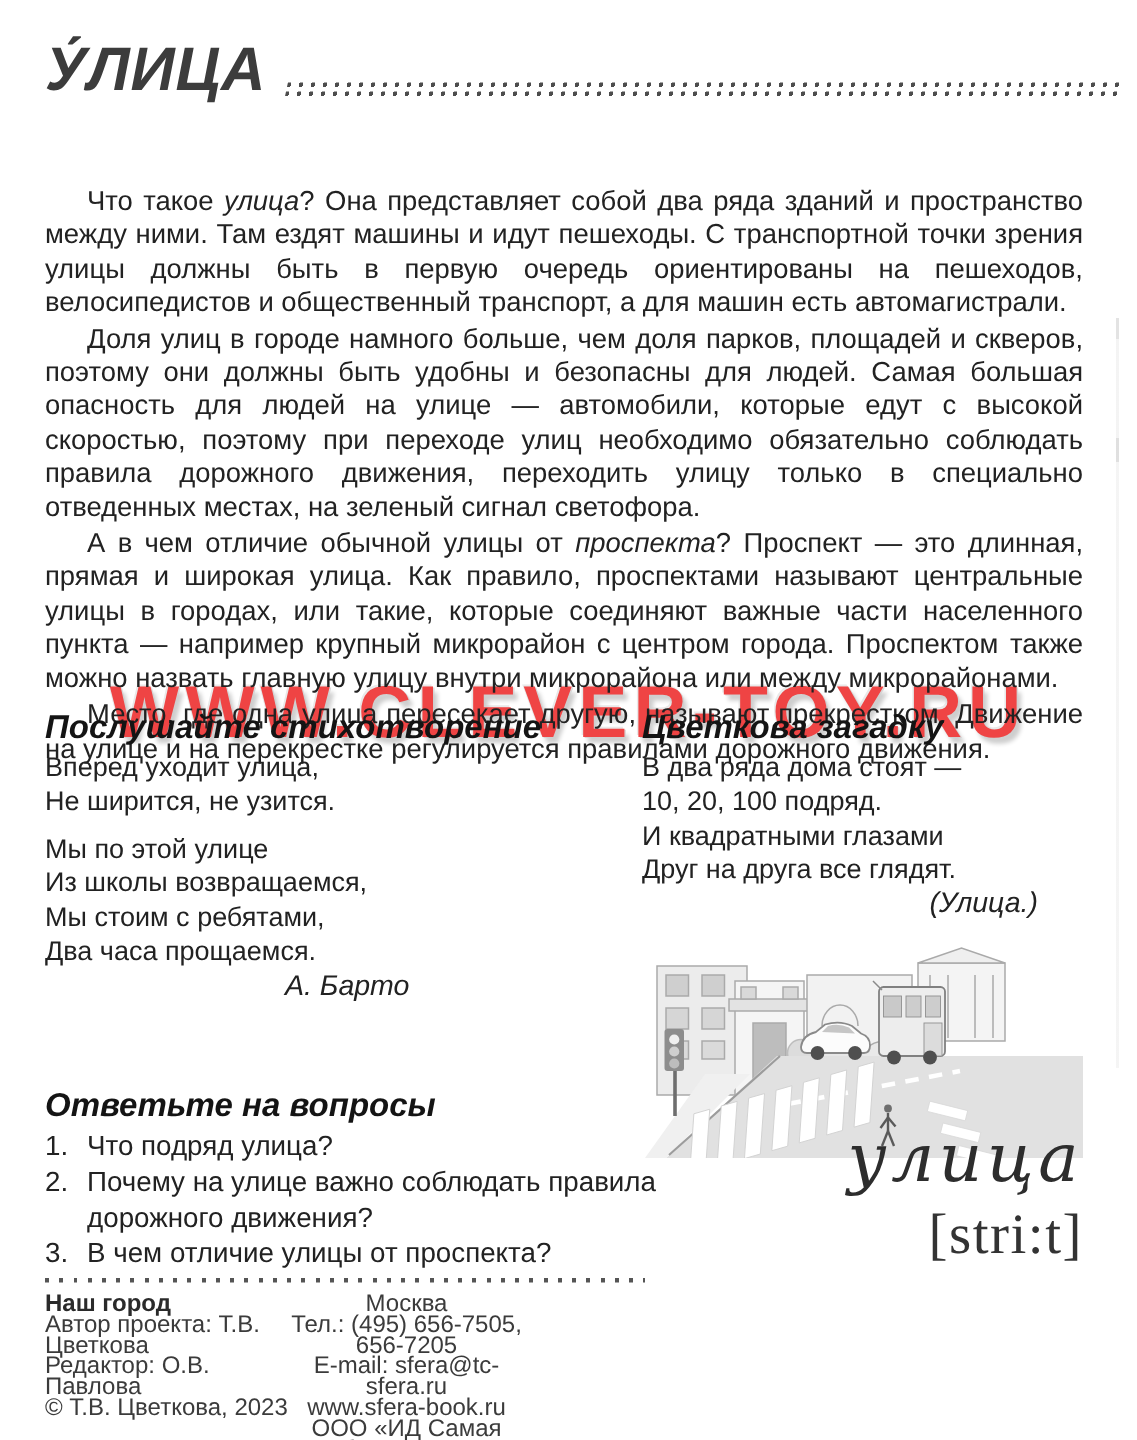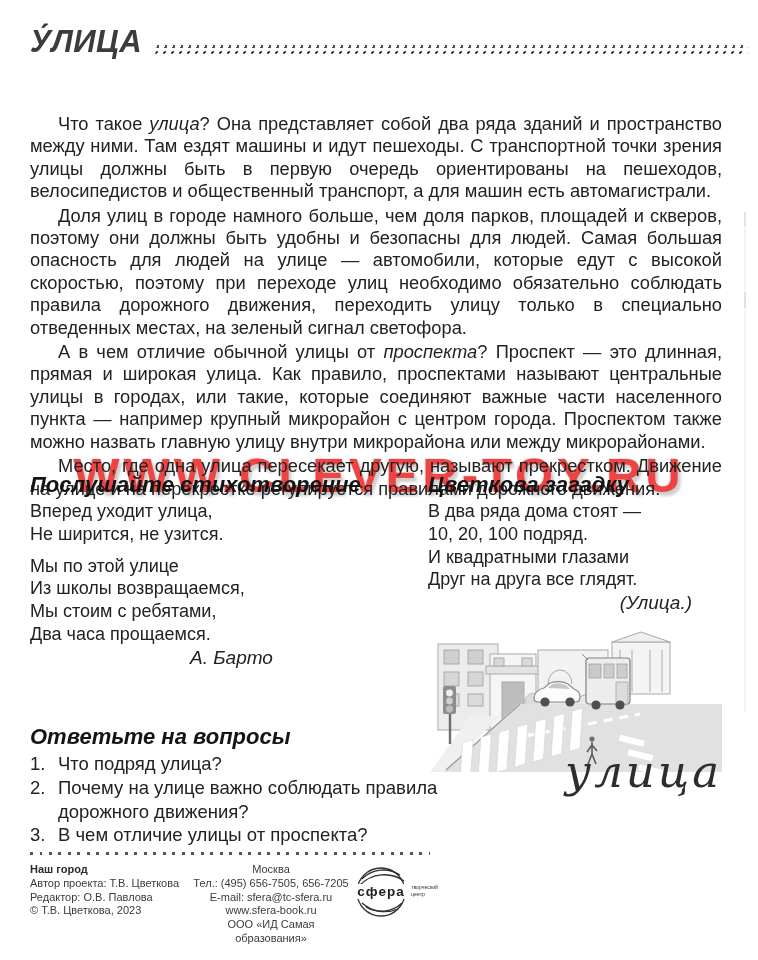--- a/index.html
+++ b/index.html
@@ -10,21 +10,21 @@
     overflow:hidden;
     font-family:"Liberation Sans",sans-serif;
     color:#222;
   }
   
   .header{
     position:absolute;top:26px;left:30px;right:42px;
     display:flex;align-items:flex-end;
   }
   .page-title{
-    font-size:31px;font-weight:bold;font-style:italic;
+    font-size:41px;font-weight:bold;font-style:italic;
     letter-spacing:.5px;color:#3c3c3c;line-height:1;
     white-space:nowrap;
   }
   .dot-leader{
     flex:1;height:9px;margin:0 10px 3px 14px;
     transform:skewX(-12deg);
     background:
       repeating-linear-gradient(90deg,#4d4d4d 0 2.4px,transparent 2.4px 8px) top/100% 3px no-repeat,
       repeating-linear-gradient(90deg,#4d4d4d 0 2.4px,transparent 2.4px 8px) bottom/100% 3px no-repeat;
   }
@@ -99,21 +99,21 @@
   }
   
   .footer{
     position:absolute;top:852px;left:30px;width:420px;z-index:2;
   }
   .footer-dots{
     width:400px;height:3px;margin-bottom:8px;
     background:repeating-linear-gradient(90deg,#555 0 2.6px,transparent 2.6px 9.5px);
   }
   .footer-row{display:flex;align-items:flex-start;}
-  .footer-col{font-size:11px;line-height:13.8px;color:#3b3b3b;}
+  .footer-col{font-size:16px;line-height:13.8px;color:#3b3b3b;}
   .footer-col-1{width:162px;flex-shrink:0;}
   .footer-col-2{width:158px;flex-shrink:0;text-align:center;}
   .footer-bold{font-weight:bold;color:#2a2a2a;}
   .footer-logo{margin-left:4px;margin-top:2px;}
   
   .edge-line{
     position:absolute;top:212px;right:12px;width:2px;height:500px;
     background:linear-gradient(#dcdcdc 0 14px,#f1f1f1 14px 80px,#d8d8d8 80px 96px,#f2f2f2 96px 100%);
     opacity:.8;z-index:0;
   }
@@ -269,49 +269,35 @@
       </div>
       <div class="q-item">
         <span class="q-num">3.</span>
         <span>В чем отличие улицы от проспекта?</span>
       </div>
     </div>
   </div>
 
   <div class="vocab">
     <div class="vocab-ru">улица</div>
+    <div class="vocab-tr">[stri:t]</div>
   </div>
 
   <div class="footer">
     <div class="footer-dots"></div>
     <div class="footer-row">
       <div class="footer-col footer-col-1">
         <div class="footer-bold">Наш город</div>
         <div>Автор проекта: Т.В. Цветкова</div>
         <div>Редактор: О.В. Павлова</div>
         <div>© Т.В. Цветкова, 2023</div>
       </div>
       <div class="footer-col footer-col-2">
         <div>Москва</div>
         <div>Тел.: (495) 656-7505, 656-7205</div>
         <div>E-mail: sfera@tc-sfera.ru</div>
         <div>www.sfera-book.ru</div>
         <div>ООО «ИД Самая образования»</div>
       </div>
-      <div class="footer-logo">
-        <svg width="96" height="54" viewBox="0 0 96 54" xmlns="http://www.w3.org/2000/svg">
-          <g fill="none" stroke="#2f2f2f" stroke-width="1.3">
-            <circle cx="27" cy="27" r="24"></circle>
-            <path d="M8,14 A30,30 0 0 1 46,10"></path>
-            <path d="M6,20 A34,34 0 0 1 50,16"></path>
-            <path d="M12,42 A30,30 0 0 0 48,38"></path>
-            <path d="M8,38 A34,34 0 0 0 44,44"></path>
-          </g>
-          <rect x="1" y="19" width="52" height="15" fill="#ffffff"></rect>
-          <text x="27" y="31" text-anchor="middle" font-family="Liberation Sans, sans-serif" font-size="13.5" font-weight="bold" letter-spacing="1" fill="#222222">сфера</text>
-          <text x="57" y="24" font-family="Liberation Sans, sans-serif" font-size="5.2" fill="#333333">творческий</text>
-          <text x="57" y="31" font-family="Liberation Sans, sans-serif" font-size="5.2" fill="#333333">центр</text>
-        </svg>
-      </div>
     </div>
   </div>
 
 </div>
 
 </body></html>

